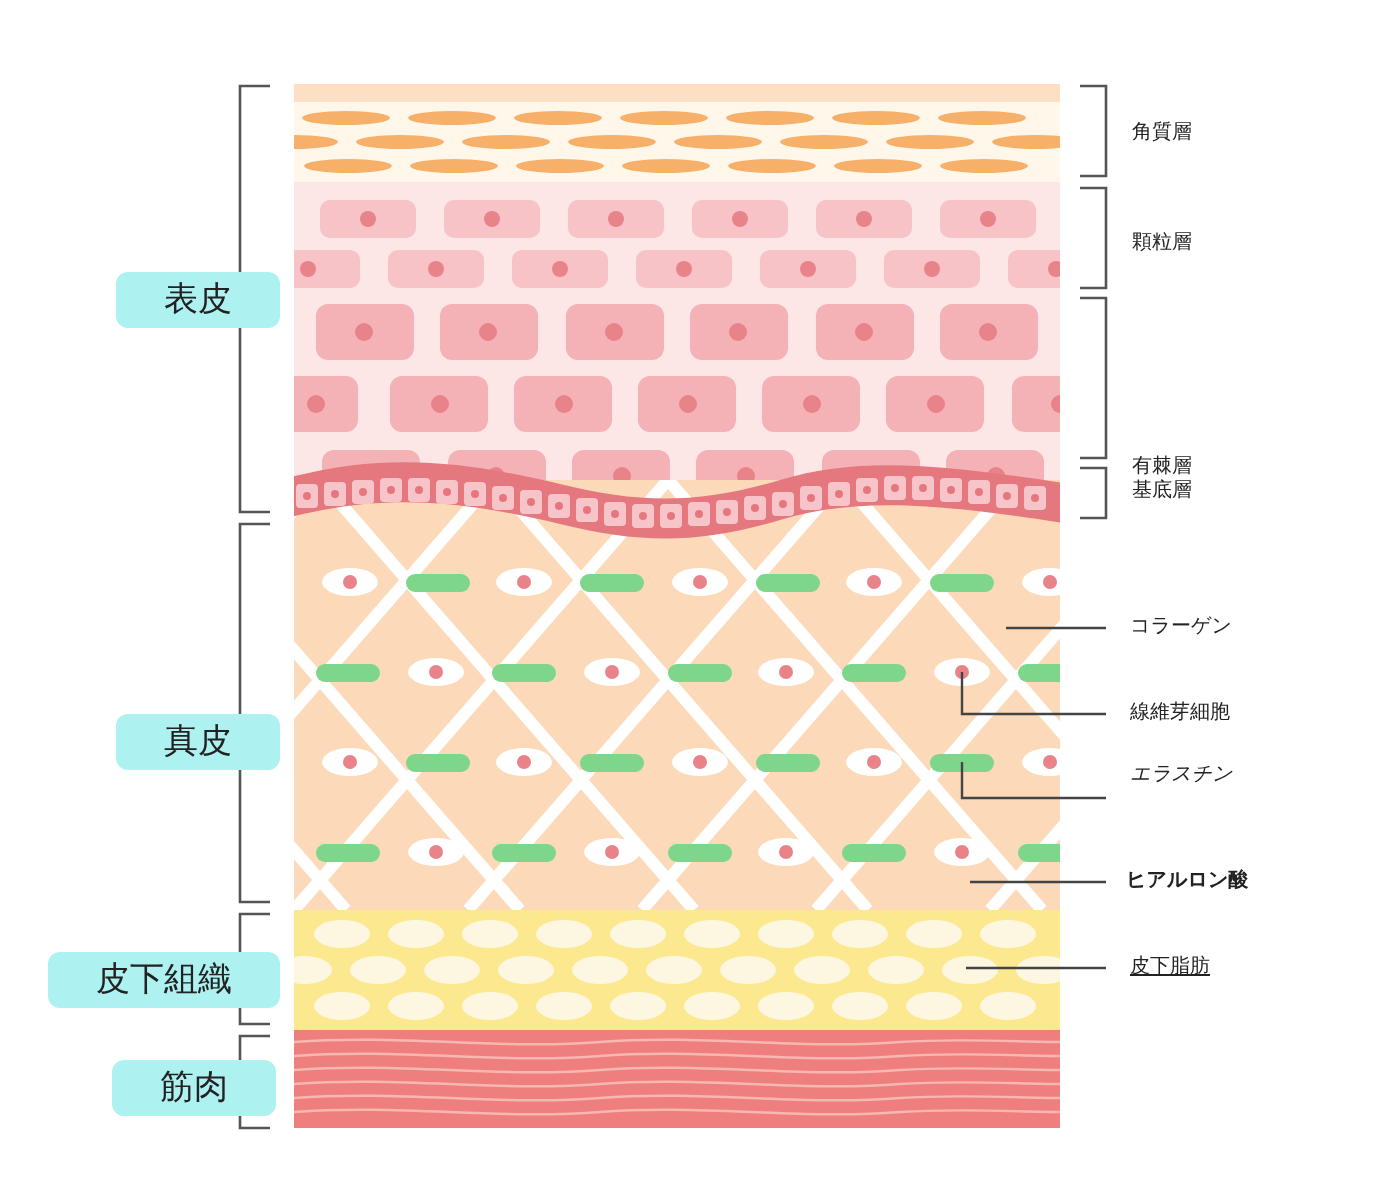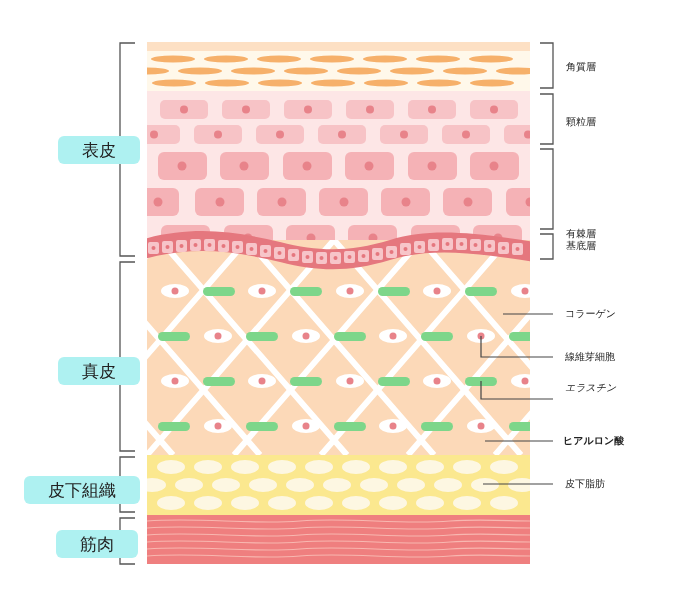--- a/index.html
+++ b/index.html
@@ -343,13 +343,13 @@
 
 <div class="right-label" style="left:566px; top:58px;">角質層</div>
 <div class="right-label" style="left:566px; top:113px;">顆粒層</div>
 <div class="right-label" style="left:566px; top:182px;margin-top:43px;">有棘層</div>
 <div class="right-label" style="left:566px; top:237px;">基底層</div>
 
 <div class="right-label" style="left:565px; top:305px;text-align:right;">コラーゲン</div>
 <div class="right-label" style="left:565px; top:348px;">線維芽細胞</div>
 <div class="right-label" style="left:565px; top:379px;font-style:italic;">エラスチン</div>
 <div class="right-label" style="left:563px; top:432px;font-weight:bold;">ヒアルロン酸</div>
-<div class="right-label" style="left:565px; top:475px;">皮下脂肪</div>
+<div class="right-label" style="left:565px; top:475px;text-decoration:underline;">皮下脂肪</div>
 
 </body></html>

